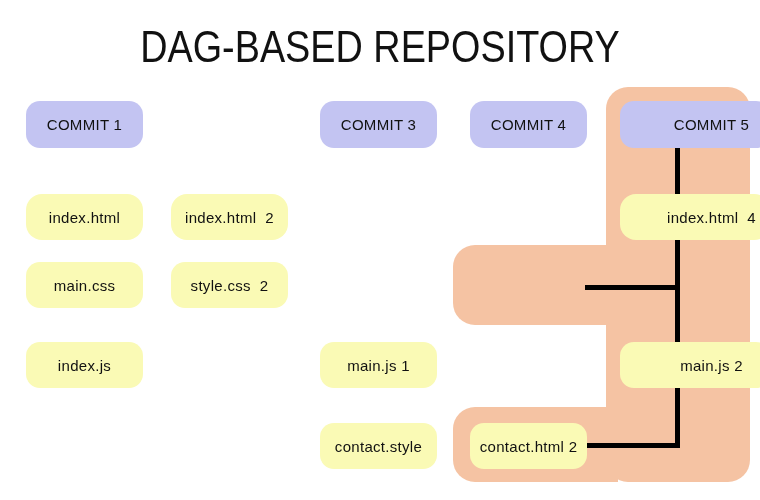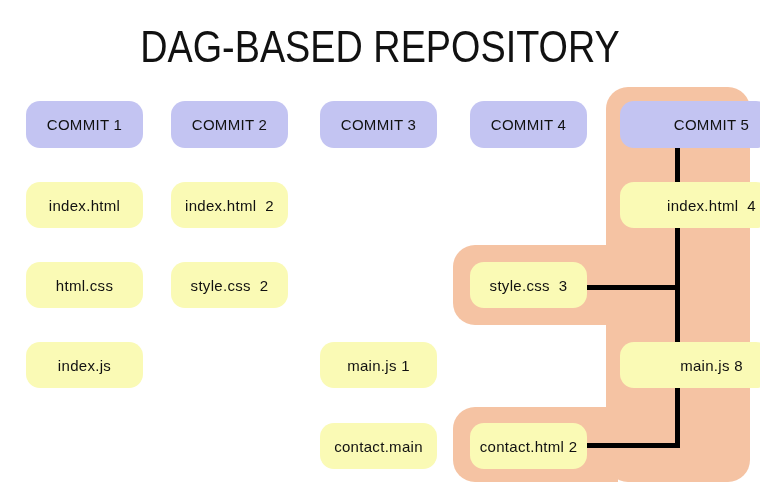--- a/index.html
+++ b/index.html
@@ -66,21 +66,21 @@
   .commit { height: 47px; background: var(--commit-fill, #c3c4f2); }
   .file   { background: var(--file-fill, #fafab5); }
   
   .c1 { left:  26px; }
   .c2 { left: 171px; }
   .c3 { left: 320px; }
   .c4 { left: 470px; }
   .c5 { left: 620px; padding-left: 33px; }
   
   .row-commit  { top: 101px; }
-  .row-index   { top: 182px; }
+  .row-index   { top: 194px; border-radius: 16px; }
   .row-style   { top: 262px; }
   .row-main    { top: 342px; }
   .row-contact { top: 423px; }
 </style>
 </head>
 <body>
 
 <div id="stage">
 
   <div class="diagram-title">DAG-BASED REPOSITORY</div>
@@ -89,64 +89,58 @@
   <div class="hl hl-arm-a"></div>
   <div class="hl hl-arm-b"></div>
 
   <div class="edge edge-trunk"></div>
   <div class="edge edge-style3"></div>
   <div class="edge edge-contact2"></div>
 
   <div class="box commit c1 row-commit">
       <span>COMMIT 1</span>
     </div>
-  <div class="box commit c2 row-commit">
-      <span>COMMIT 2</span>
-    </div>
   <div class="box commit c3 row-commit">
       <span>COMMIT 3</span>
     </div>
   <div class="box commit c4 row-commit">
       <span>COMMIT 4</span>
     </div>
   <div class="box commit c5 row-commit">
       <span>COMMIT 5</span>
     </div>
 
   <div class="box file c1 row-index">
       <span>index.html</span>
     </div>
   <div class="box file c1 row-style">
-      <span>html.css</span>
+      <span>main.css</span>
     </div>
   <div class="box file c1 row-main">
       <span>index.js</span>
     </div>
 
   <div class="box file c2 row-index">
       <span>index.html  2</span>
     </div>
   <div class="box file c2 row-style">
       <span>style.css  2</span>
     </div>
 
   <div class="box file c3 row-main">
       <span>main.js 1</span>
     </div>
   <div class="box file c3 row-contact">
-      <span>contact.main</span>
+      <span>contact.style</span>
     </div>
 
-  <div class="box file c4 row-style">
-      <span>style.css  3</span>
-    </div>
   <div class="box file c4 row-contact">
       <span>contact.html 2</span>
     </div>
 
   <div class="box file c5 row-index">
       <span>index.html  4</span>
     </div>
   <div class="box file c5 row-main">
-      <span>main.js 8</span>
+      <span>main.js 2</span>
     </div>
 
 </div>
 
 </body></html>

